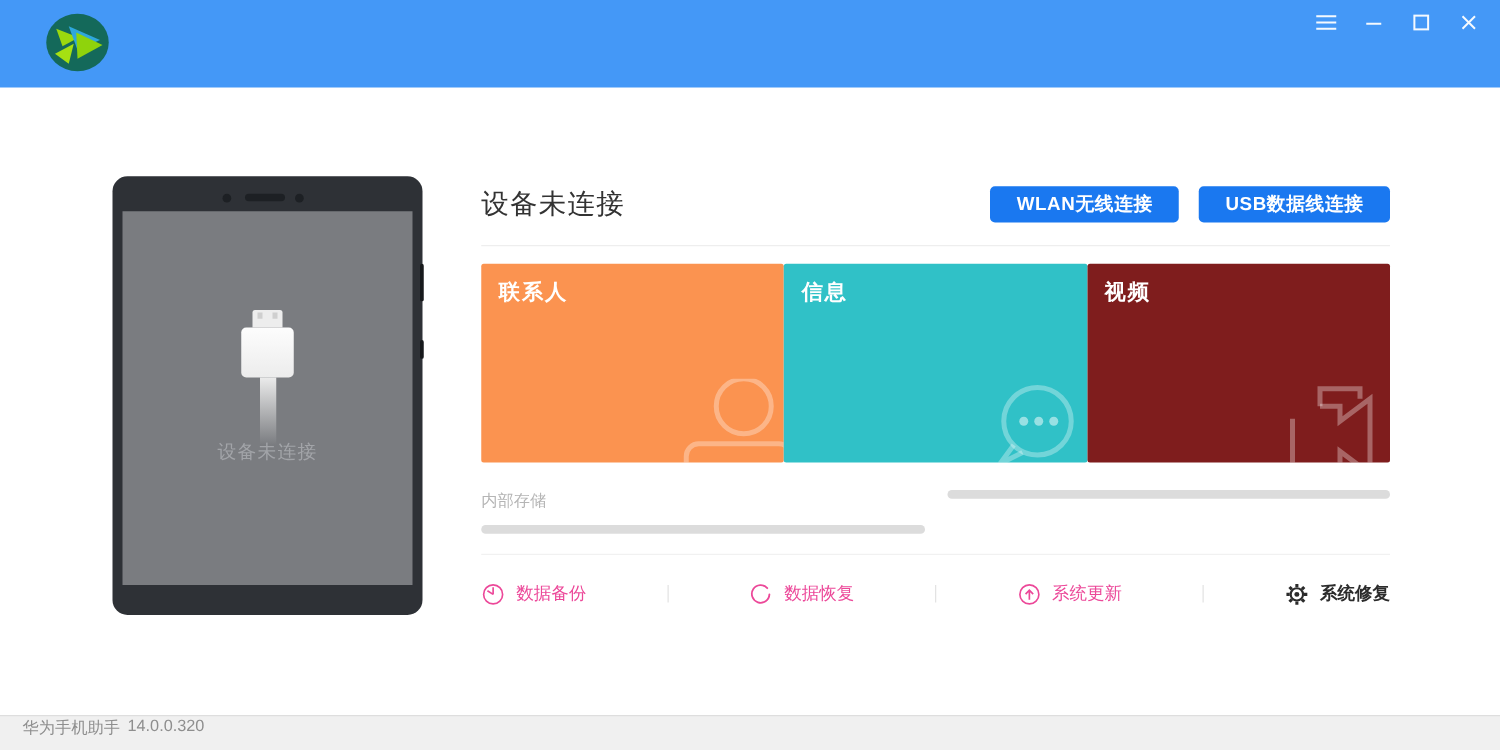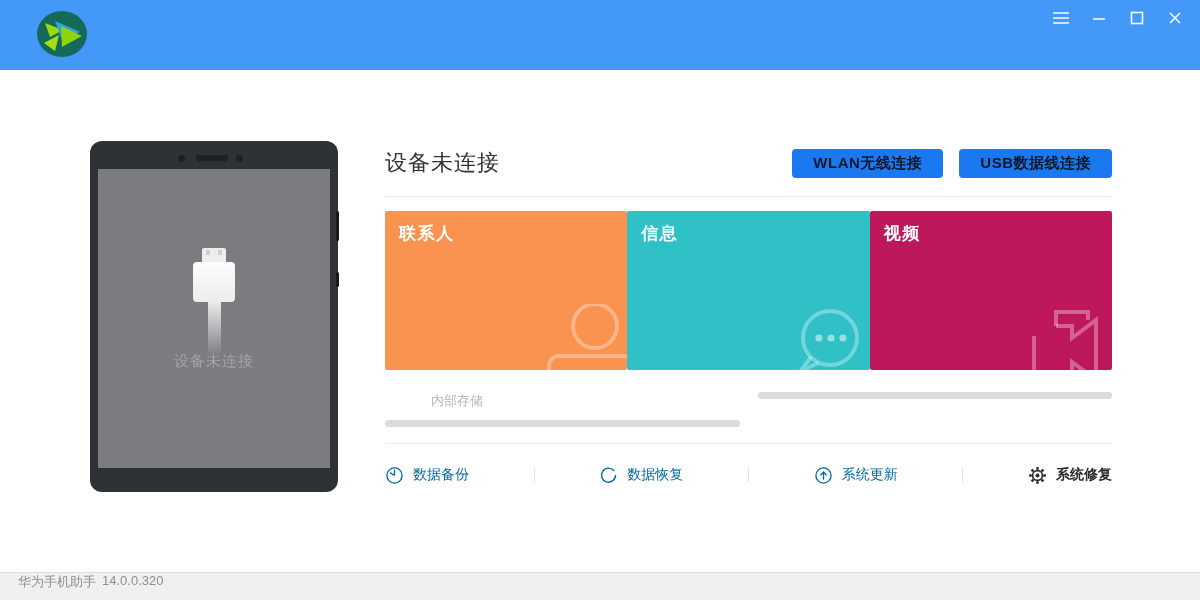--- a/index.html
+++ b/index.html
@@ -28,37 +28,37 @@
   .plug-connector i { position:absolute; top:2px; width:4px; height:5px; background:#CFCFCF; }
   .plug-connector i.p1 { left:4px; } .plug-connector i.p2 { right:4px; }
   .plug-body { width:42px; height:40px; background:linear-gradient(#FDFDFD,#ECECEC); border-radius:4px; }
   .plug-cable { width:13px; height:54px; margin:0 auto; background:linear-gradient(#EBEBEB, rgba(122,124,128,0)); }
   .phone-status { position:absolute; left:0; right:0; top:183px; text-align:center; color:#A2A4A8; font-size:15px; letter-spacing:1px; }
 
   
   .title-row { position:absolute; left:385px; top:147px; width:727px; height:32px; display:flex; align-items:center; justify-content:space-between; }
   .page-title { font-size:22px; font-weight:400; color:#333; letter-spacing:1px; }
   .btn-group { display:flex; gap:16px; }
-  .connect-btn { height:29px; padding:0 21px; background:#1A78F0; color:#0f172a; font-size:15px; font-weight:bold; border:none; border-radius:4px; display:flex; align-items:center; letter-spacing:.5px; cursor:pointer; }
+  .connect-btn { height:29px; padding:0 21px; background:#1A78F0; color:#ffffff; font-size:15px; font-weight:bold; border:none; border-radius:4px; display:flex; align-items:center; letter-spacing:.5px; cursor:pointer; }
   .divider { position:absolute; left:385px; width:727px; height:1px; background:#EEEEEE; }
   .divider1 { top:196px; } .divider2 { top:443px; background:#F1F1F1; }
 
   .tiles { position:absolute; left:385px; top:211px; width:727px; height:159px; display:flex; gap:0; }
   .tile { flex:1; position:relative; overflow:hidden; border-radius:2px; cursor:pointer; }
   .tile-label { position:absolute; left:14px; top:11px; color:#fff; font-size:17px; font-weight:bold; letter-spacing:1.5px; }
   .tile-icon { position:absolute; }
   .tile-icon svg { stroke:rgba(255,255,255,.32); fill:none; stroke-width:4; }
 
   .storage { position:absolute; left:385px; top:392px; width:727px; display:flex; gap:18px; }
   .storage-col { flex:1; }
-  .storage-label { font-size:13px; color:#B5B5B5; margin-bottom:10px;margin-left:46px; }
+  .storage-label { font-size:13px; color:#B5B5B5; margin-bottom:10px; }
   .storage-bar { height:7px; background:#DCDCDC; border-radius:4px; }
 
   .actions { position:absolute; left:385px; top:460px; width:727px; height:30px; display:flex; align-items:center; justify-content:space-between; }
-  .action { display:flex; align-items:center; gap:9px; font-size:14px; color:#0369a1; cursor:pointer; }
+  .action { display:flex; align-items:center; gap:9px; font-size:14px; color:#ec4899; cursor:pointer; }
   .action svg { stroke:currentColor; fill:none; }
   .action.enabled { color:#2B2B2B; font-weight:bold; }
   .action-sep { width:1px; height:14px; background:#E3E3E3; }
 
   
   .footer { position:absolute; left:0; top:572px; width:1200px; height:28px; background:#F0F0F0; border-top:1px solid #DEDEDE; display:flex; padding-left:18px; font-size:13px; color:#8E8E8E; gap:6px; }
 </style>
 </head>
 <body>
 
@@ -139,21 +139,21 @@
     <span class="tile-icon" style="right:2px;bottom:-12px">
       <svg width="84" height="72" viewBox="0 0 84 72">
         <circle cx="46" cy="32" r="27"></circle>
         <path d="M27 51 L16 66 L34 57" stroke-width="4"></path>
         <circle cx="35" cy="32" r="3.6" fill="rgba(255,255,255,.5)" stroke="none"></circle>
         <circle cx="47" cy="32" r="3.6" fill="rgba(255,255,255,.5)" stroke="none"></circle>
         <circle cx="59" cy="32" r="3.6" fill="rgba(255,255,255,.5)" stroke="none"></circle>
       </svg>
     </span>
   </div>
-  <div class="tile" style="background-color: #be185d;">
+  <div class="tile" style="background-color: #7f1d1d;">
     <span class="tile-label">视频</span>
     <span class="tile-icon" style="right:2px;bottom:-14px">
       <svg width="84" height="74" viewBox="0 0 84 74">
         <path d="M8 30 V74 H46 V56 L70 74 V14 L46 32 V20 H30"></path>
         <path d="M30 20 V6 H62 V14"></path>
       </svg>
     </span>
   </div>
 </div>
 

